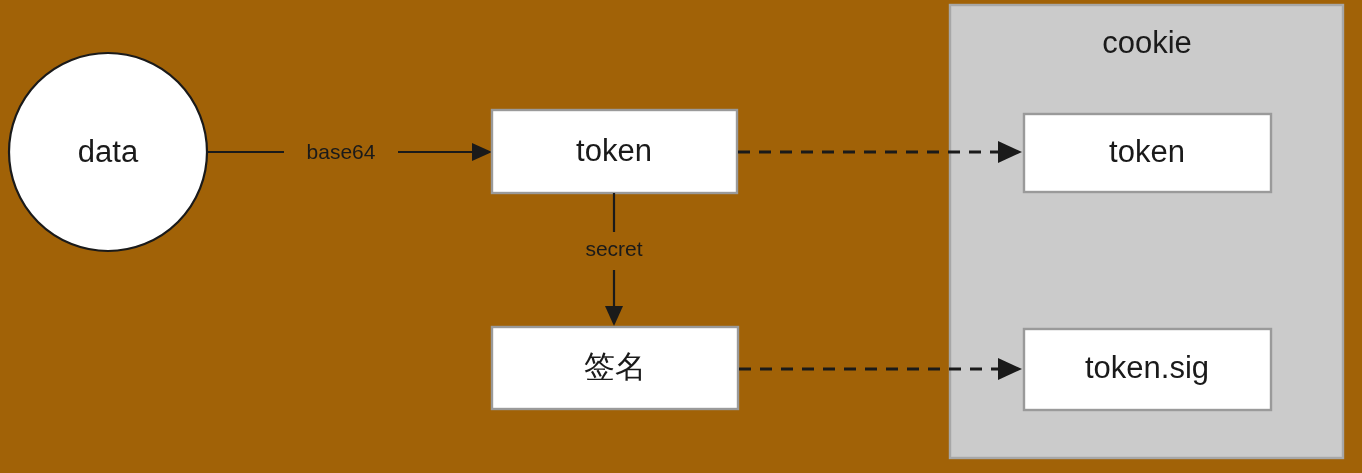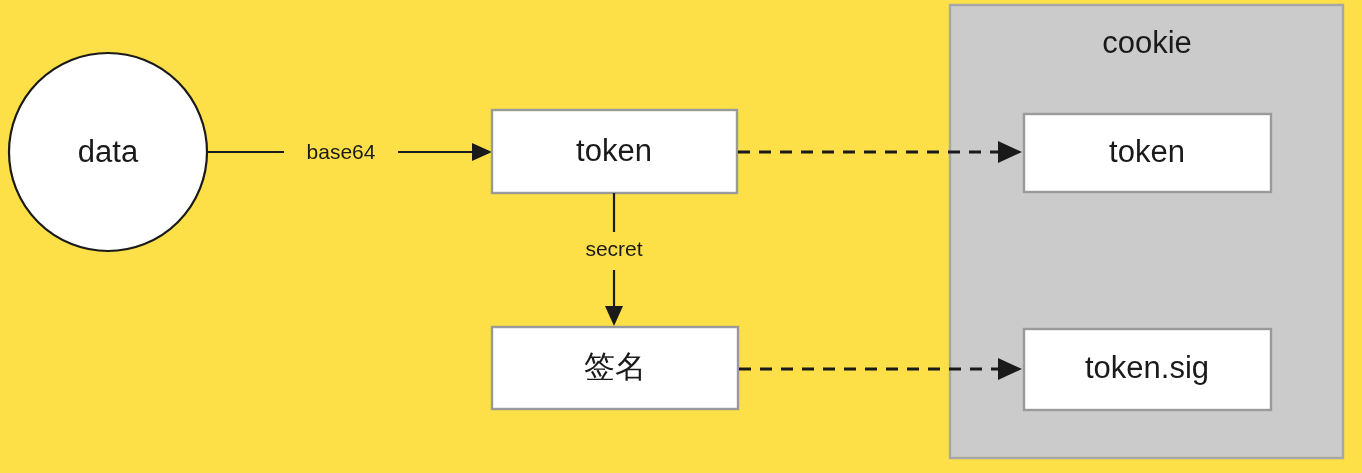--- a/index.html
+++ b/index.html
@@ -10,21 +10,21 @@
   body {
     width: 1362px;
     height: 473px;
     overflow: hidden;
     font-family: "Liberation Sans", "DejaVu Sans", sans-serif;
   }
   #diagram-root {
     position: relative;
     width: 1362px;
     height: 473px;
-    background: #fde047;
+    background: #a16207;
     text-decoration: underline;
   }
   svg.diagram {
     display: block;
     width: 1362px;
     height: 473px;
   }
   .circle-shape {
     fill: #ffffff;
     stroke: #1a1a1a;

